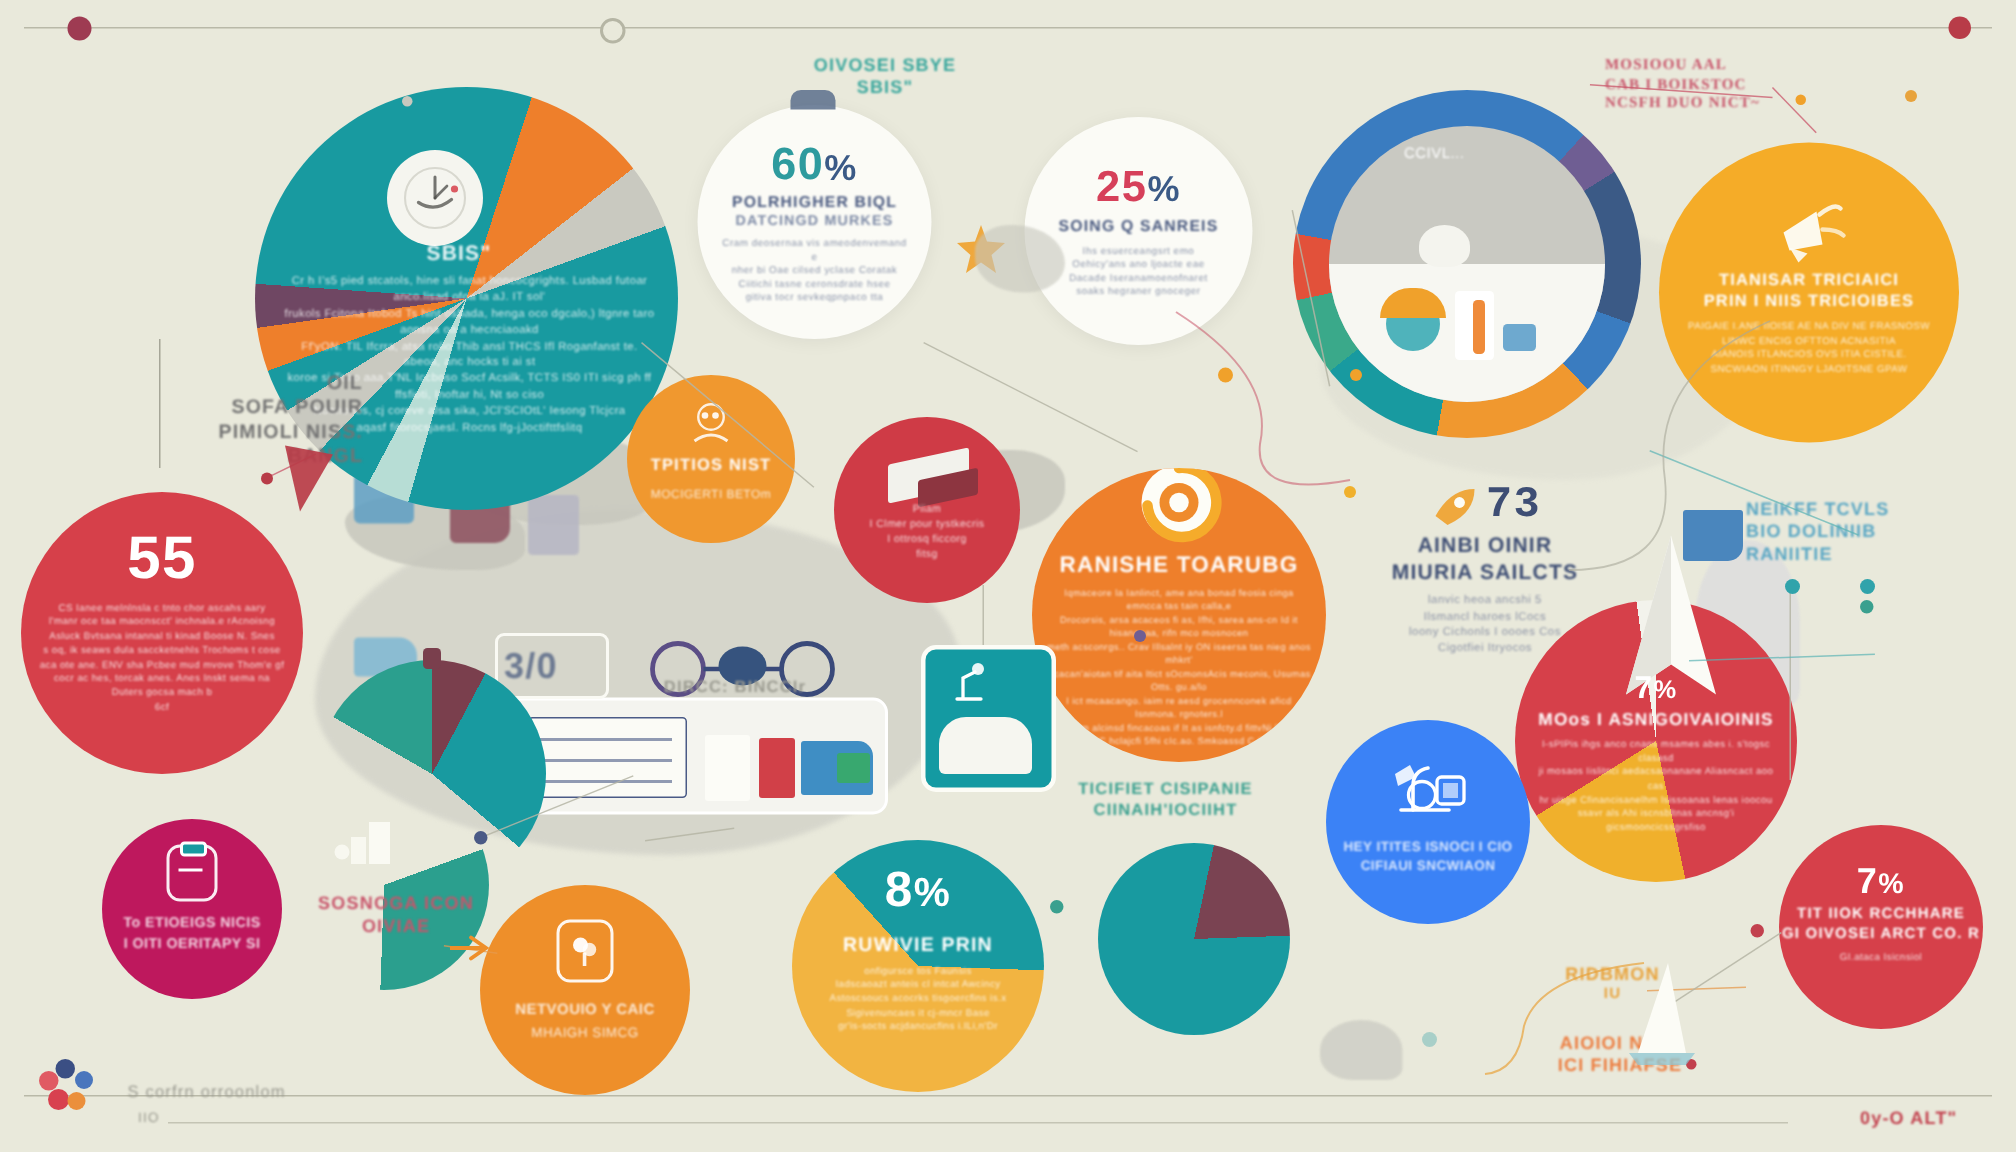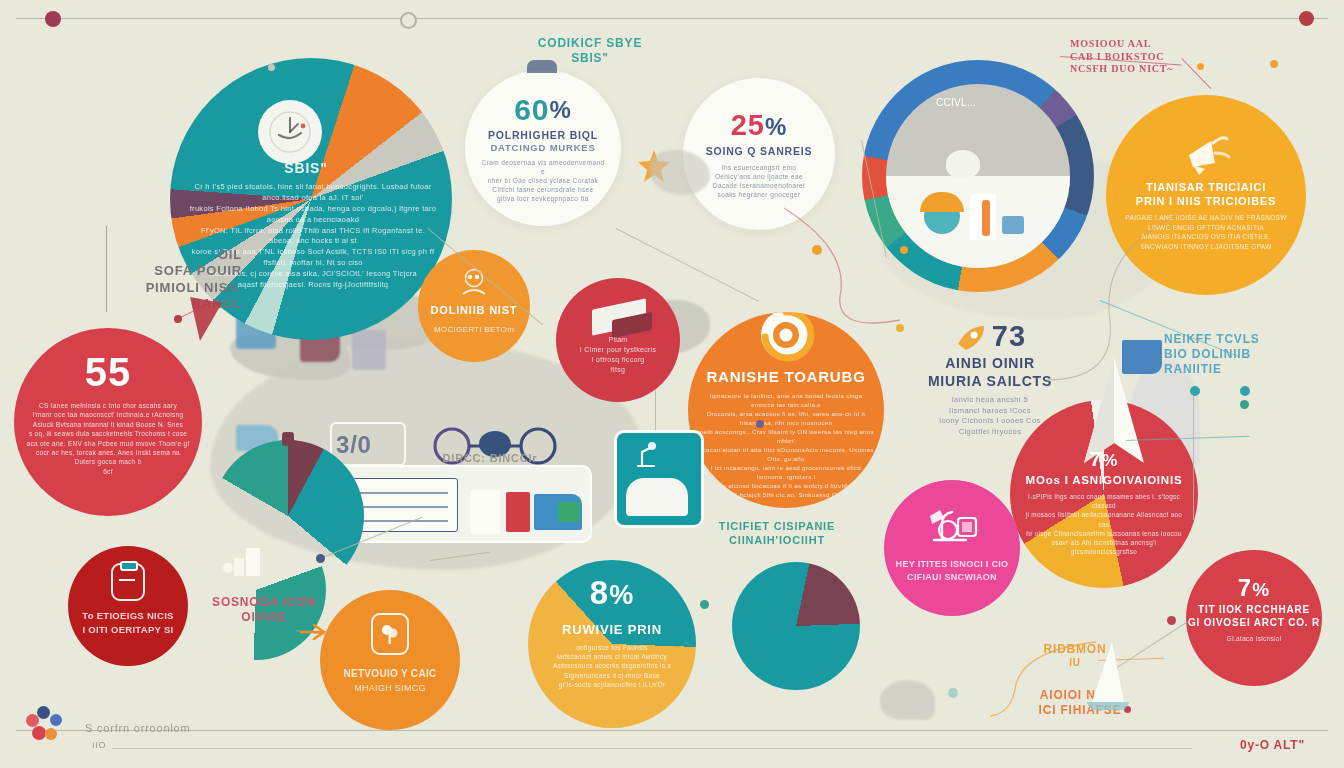--- a/index.html
+++ b/index.html
@@ -190,37 +190,37 @@
       s oq, ik seaws dula saccketnehls Trochoms t cose<br>
       aca ote ane. ENV sha Pcbee mud mvove Thom'e gf<br>
       cocr ac hes, torcak anes. Anes Inskt sema na<br>
       Duters gocsa mach b<br>
       6cf
     </div>
   </div>
 
   <div class="circle" style="left:465px; top:70px; width:156px; height:156px; background:#fbfbf6;
               box-shadow:0 2px 12px rgba(0,0,0,.06);">
-    <div style="display:flex; align-items:center;">
+    <div style="display:flex; align-items:flex-end;">
       <span class="stat-big" style="font-size:30px; color:#2e9b9e;">60</span>
       <span class="stat-big" style="font-size:24px; color:#3b5a86;">%</span>
     </div>
     <div class="head-label" style="font-size:10.5px; color:#4a5a80; margin-top:2px;">POLRHIGHER BIQL</div>
     <div class="head-label" style="font-size:9.5px; color:#7d8aa6;">DATCINGD MURKES</div>
     <div class="blurtext-dark" style="font-size:6.5px; color:#8d96ab; width:126px; margin-top:4px;">
       Cram deosernaa vis ameodenvemand e<br>
       nher bi Oae cilsed yclase Coratak<br>
       Ciitichi tasne ceronsdrate hsee<br>
       gitiva tocr sevkeqpnpaco tta
     </div>
   </div>
 
   <div style="position:absolute; left:527px; top:60px; width:30px; height:13px; background:#5b6e8c; border-radius:7px 7px 0 0; opacity:.85;"></div>
   <div class="head-label" style="position:absolute; left:510px; top:36px; width:160px; font-size:12px; color:#3aa79d; text-align:center;">
-    <div>CODIKICF SBYE</div>
+    <div>OIVOSEI SBYE</div>
     <div>SBIS"</div>
   </div>
 
   <div class="circle" style="left:683px; top:78px; width:152px; height:152px; background:#fbfbf6;
               box-shadow:0 2px 12px rgba(0,0,0,.06);">
     <div style="display:flex; align-items:baseline;">
       <span class="stat-big" style="font-size:29px; color:#d6405a;">25</span>
       <span class="stat-big" style="font-size:24px; color:#3b5a86;">%</span>
     </div>
     <div class="head-label" style="font-size:10.5px; color:#4a5a80; margin-top:3px;">SOING Q SANREIS</div>
@@ -290,21 +290,21 @@
   <div class="conn conn-red" style="left:1182px; top:58px; width:42px; transform:rotate(46deg);"></div>
   <div class="node" style="left:1197px; top:63px; width:7px; height:7px; background:#f0a12b;"></div>
 
   <div class="circle" style="left:418px; top:250px; width:112px; height:112px; background:#f0982f;">
     <svg width="34" height="32" viewBox="0 0 34 32" style="margin-top:-8px;">
       <circle cx="17" cy="10" r="8.5" fill="none" stroke="#fff" stroke-width="1.6" opacity=".85"></circle>
       <circle cx="13" cy="9" r="2.2" fill="#fff" opacity=".9"></circle>
       <circle cx="20" cy="9" r="2.2" fill="#fff" opacity=".9"></circle>
       <path d="M6 26 Q17 18 28 26" fill="none" stroke="#fff" stroke-width="2" opacity=".85"></path>
     </svg>
-    <div class="head-label" style="font-size:11px; color:#fff; margin-top:4px;">DOLINIIB NIST</div>
+    <div class="head-label" style="font-size:11px; color:#fff; margin-top:4px;">TPITIOS NIST</div>
     <div class="blurtext" style="font-size:8px; margin-top:6px;">MOCIGERTI BETOm</div>
   </div>
 
   <div class="circle" style="left:556px; top:278px; width:124px; height:124px; background:#cf3b46;">
     <div class="abs" style="left:36px; top:26px; width:54px; height:26px; background:#f2f2ec; transform:skewY(-12deg); border-radius:2px;"></div>
     <div class="abs" style="left:56px; top:38px; width:40px; height:18px; background:#8d3540; transform:skewY(-12deg); border-radius:2px;"></div>
     <div class="blurtext" style="font-size:7px; width:106px; margin-top:30px;">
       Piiam<br>
       I Clmer pour tystkecris<br>
       I ottrosq ficcorg<br>
@@ -377,21 +377,21 @@
                  from 70deg,
                  #2b9f8e 0deg 112deg,
                  rgba(0,0,0,0) 112deg 360deg);">
   </div>
   <svg class="abs" style="left:222px; top:544px;" width="44" height="34" viewBox="0 0 44 34">
     <rect x="24" y="4" width="14" height="28" fill="#fbfbf5" opacity=".92"></rect>
     <rect x="12" y="14" width="10" height="18" fill="#fbfbf5" opacity=".8"></rect>
     <circle cx="6" cy="24" r="5" fill="#fbfbf5" opacity=".8"></circle>
   </svg>
 
-  <div class="circle" style="left:68px; top:546px; width:120px; height:120px; background:#b91c1c;">
+  <div class="circle" style="left:68px; top:546px; width:120px; height:120px; background:#be185d;">
     <div class="iconbox" style="width:30px; height:34px; margin-top:-12px; position:relative;">
       <div class="abs" style="left:7px; top:-4px; width:14px; height:6px; background:#189aa0; border:2px solid #fff; border-radius:3px;"></div>
       <div class="abs" style="left:6px; top:14px; width:16px; height:2px; background:#fff;"></div>
     </div>
     <div class="blurtext" style="font-size:9.5px; font-weight:bold; margin-top:8px;">To ETIOEIGS NICIS</div>
     <div class="blurtext" style="font-size:9.5px; font-weight:bold;">I OITI OERITAPY SI</div>
   </div>
 
   <div class="circle" style="left:320px; top:590px; width:140px; height:140px; background:#ee8f2a;">
     <div class="iconbox" style="width:34px; height:38px; margin-top:-12px; display:flex; align-items:center; justify-content:center;">
@@ -446,21 +446,21 @@
     <div>TICIFIET CISIPANIE</div>
     <div>CIINAIH'IOCIIHT</div>
   </div>
 
   <div class="abs" style="left:900px; top:320px; width:180px; text-align:center;">
     <div style="display:flex; align-items:center; justify-content:center;">
       <svg width="34" height="30" viewBox="0 0 34 30" style="margin-right:4px;">
         <path d="M4 22 Q14 4 30 4 Q30 20 12 28 Z" fill="#f0a12b" opacity=".9"></path>
         <circle cx="20" cy="13" r="3.6" fill="#fcfcf6"></circle>
       </svg>
-      <span class="stat-big" style="font-size:29px; color:#3e4e74;">73</span>
+      <span class="stat-big" style="font-size:29px; color:#3e4e74;font-family:Liberation Mono, monospace;">73</span>
     </div>
     <div class="head-label" style="font-size:14px; color:#3e4e74; margin-top:2px;">AINBI OINIR</div>
     <div class="head-label" style="font-size:14px; color:#3e4e74;">MIURIA SAILCTS</div>
     <div class="blurtext-dark" style="font-size:7.5px; color:#8b92a5; margin-top:5px;">
       lanvic heoa ancshi 5<br>
       Ilsmancl haroes lCocs<br>
       loony Cichonls I oooes Cos<br>
       Cigotfiei Itryocos
     </div>
   </div>
@@ -493,21 +493,21 @@
     </div>
   </div>
 
   <div class="head-label" style="position:absolute; left:1164px; top:332px; width:140px; font-size:12px; color:#5aa7c4;">
     <div>NEIKFF TCVLS</div>
     <div>BIO DOLINIIB</div>
     <div>RANIITIE</div>
   </div>
   <div class="abs" style="left:1122px; top:340px; width:40px; height:34px; background:#4a86bd; border-radius:2px 2px 10px 2px;"></div>
 
-  <div class="circle" style="left:884px; top:480px; width:136px; height:136px; background:#ec4899;">
+  <div class="circle" style="left:884px; top:480px; width:136px; height:136px; background:#3b82f6;">
     <svg width="60" height="48" viewBox="0 0 60 48" style="margin-top:-12px;">
       <path d="M12 40 L44 40" stroke="#fff" stroke-width="2.4" stroke-linecap="round"></path>
       <path d="M20 40 L20 24 Q20 14 30 12" stroke="#fff" stroke-width="2.4" fill="none" stroke-linecap="round"></path>
       <circle cx="26" cy="30" r="9" fill="none" stroke="#fff" stroke-width="2.2"></circle>
       <rect x="36" y="18" width="18" height="18" rx="3" fill="none" stroke="#fff" stroke-width="2.2"></rect>
       <rect x="40" y="22" width="10" height="10" fill="#fff" opacity=".6"></rect>
       <path d="M8 16 L18 10 L22 18 L10 24 Z" fill="#fff" opacity=".88"></path>
     </svg>
     <div class="blurtext" style="font-size:9px; font-weight:bold; margin-top:10px;">HEY ITITES ISNOCI I CIO</div>
     <div class="blurtext" style="font-size:9px; font-weight:bold;">CIFIAUI SNCWIAON</div>

